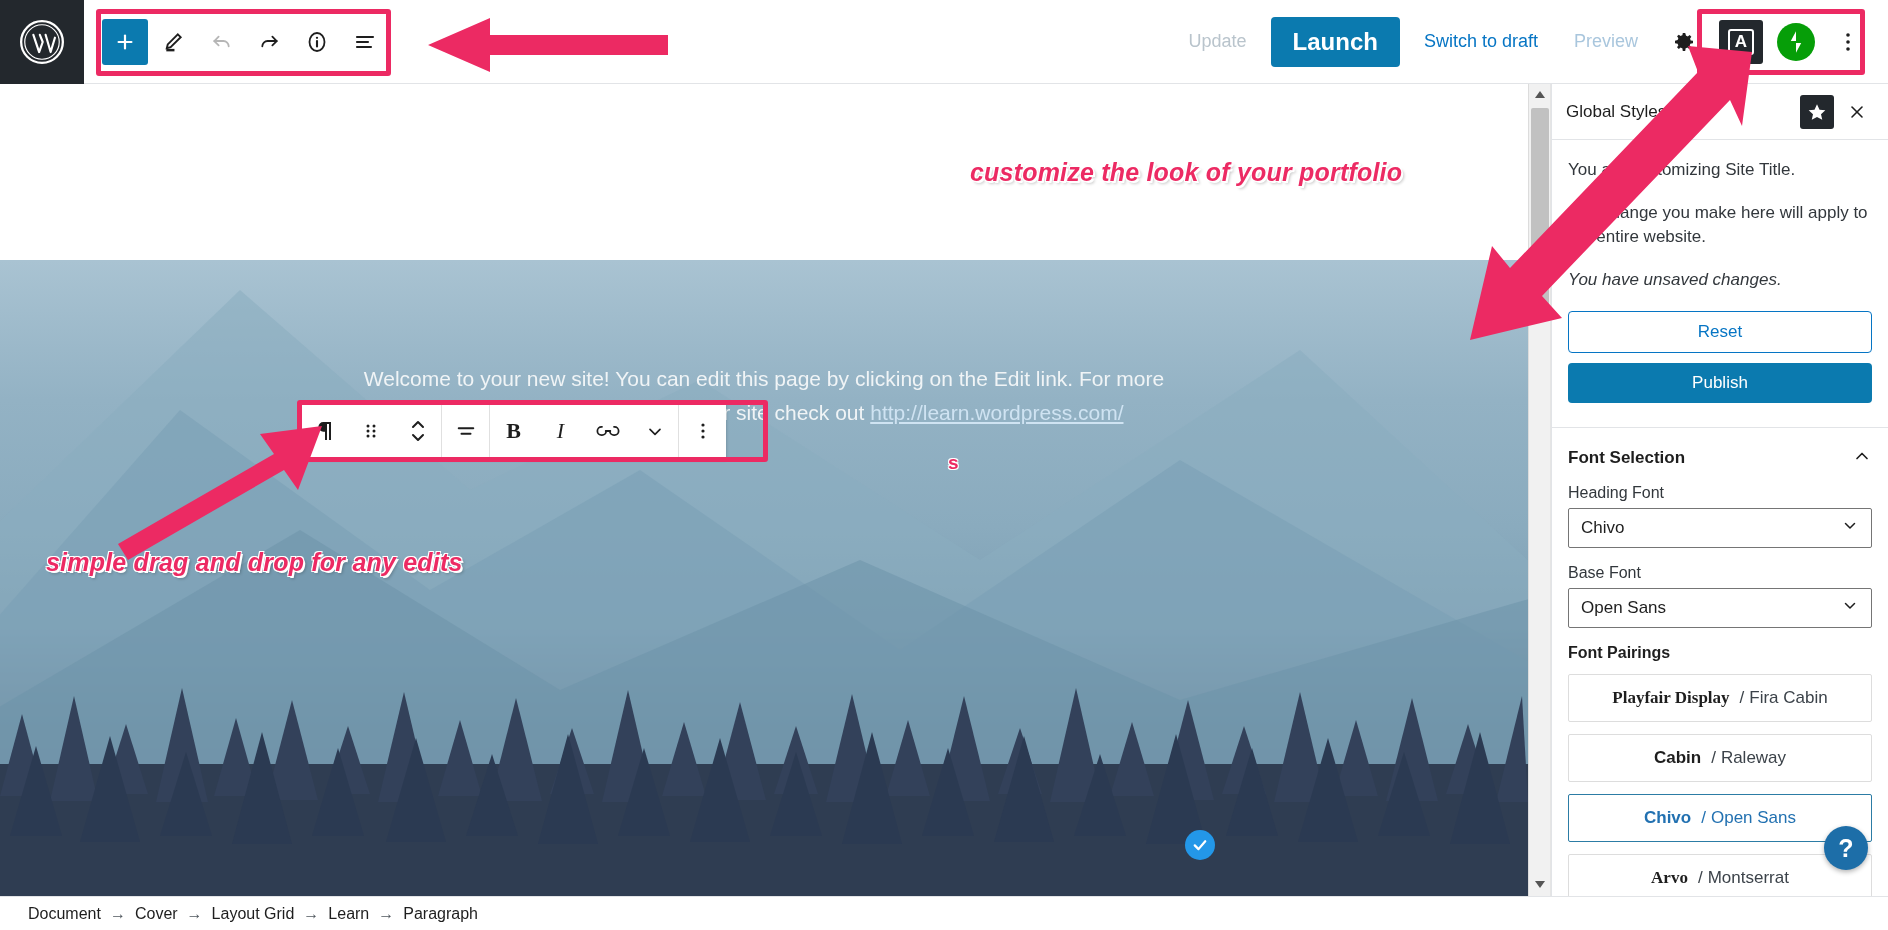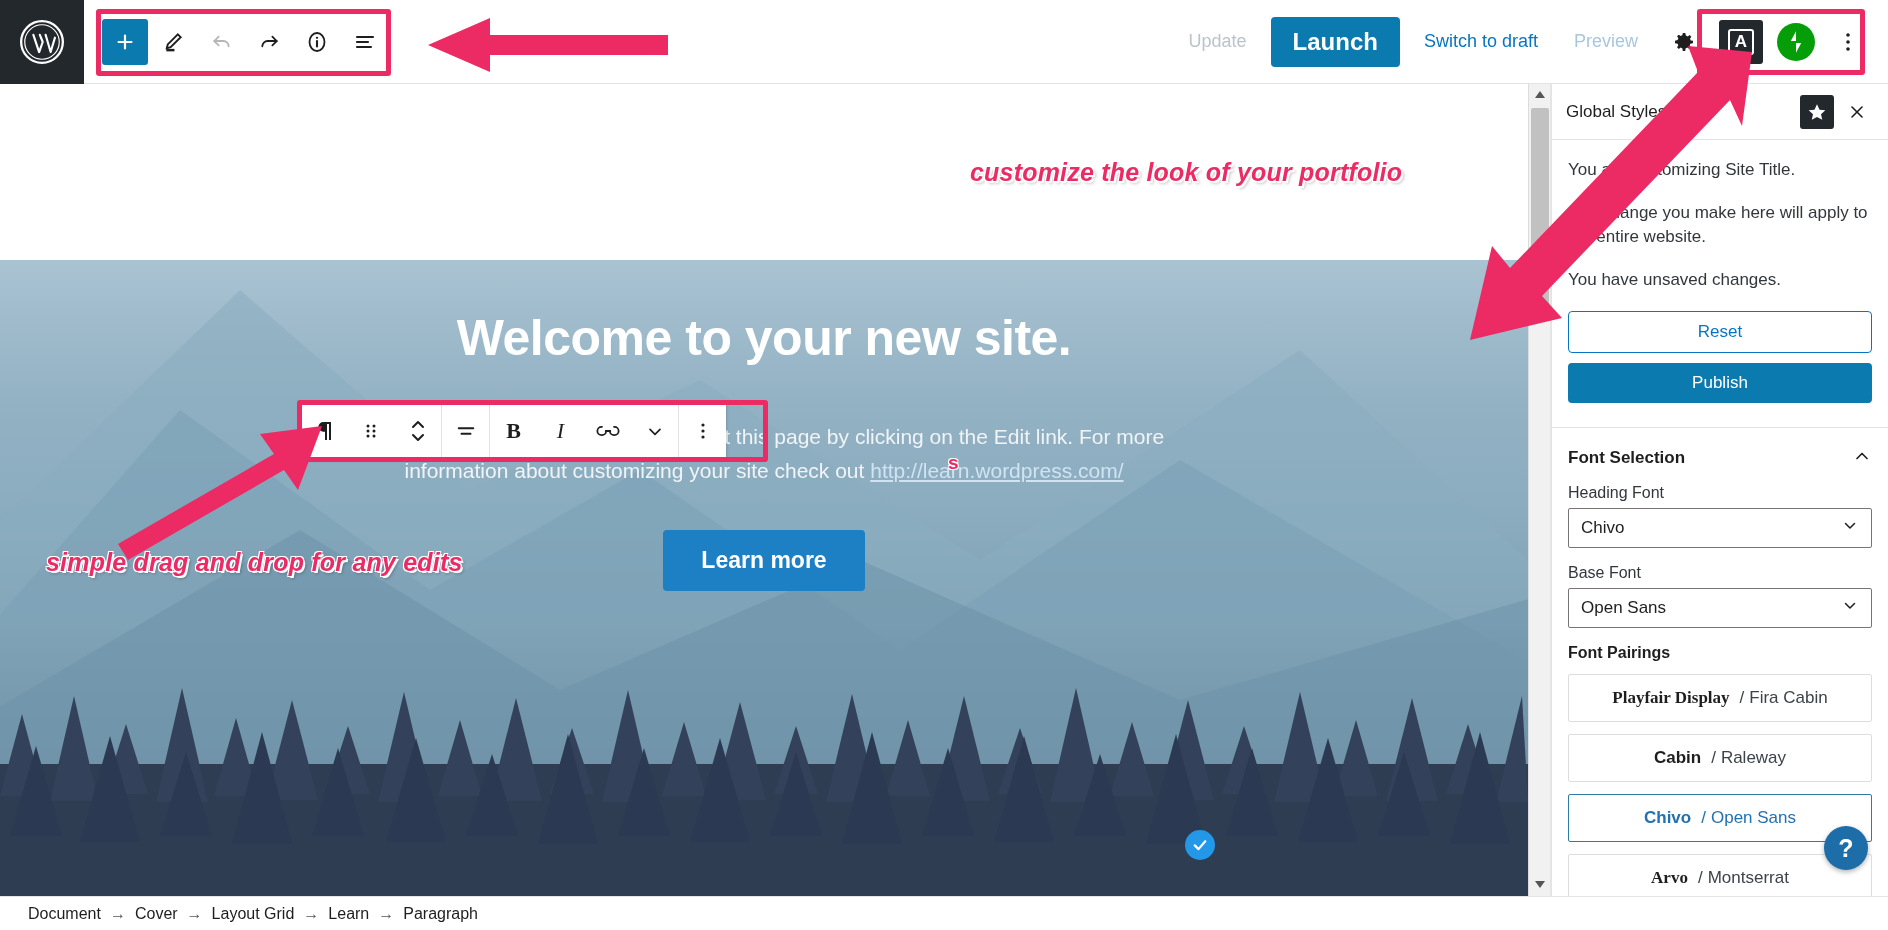--- a/index.html
+++ b/index.html
@@ -162,21 +162,21 @@
   #sb-star {
     margin-left: auto; width: 34px; height: 34px; background: #23282d; border-radius: 3px;
     display: flex; align-items: center; justify-content: center; cursor: pointer;
   }
   #sb-close {
     width: 34px; height: 34px; display: flex; align-items: center; justify-content: center;
     margin-left: 6px; cursor: pointer; font-size: 23px; color: #1e1e1e;
   }
   #sb-body { padding: 18px 16px 0 16px; }
   .sb-p { font-size: 17px; color: #32373c; line-height: 1.45; margin-bottom: 18px; }
-  .sb-p.italic { }
+  .sb-p.italic { font-style: italic; }
   .sb-actions { display: flex; gap: 10px; margin-bottom: 24px; flex-direction: column; }
   #reset-btn {
     background: #fff; color: #0675c4; border: 1px solid #0675c4; border-radius: 4px;
     font-size: 17px; padding: 10px 20px; cursor: pointer;
   }
   #publish-btn {
     background: #0b7aaf; color: #fff; border: none; border-radius: 4px;
     font-size: 17px; padding: 10px 22px; cursor: pointer;
   }
   #sb-divider { height: 1px; background: #e2e4e7; margin: 0 -16px 0 -16px; }
@@ -370,25 +370,23 @@
           <polygon points="1074,240 1100,158 1126,240"></polygon>
             <polygon points="1146,248 1176,138 1206,248"></polygon>
           <polygon points="1226,240 1252,152 1278,240"></polygon>
             <polygon points="1298,246 1328,142 1358,246"></polygon>
           <polygon points="1378,240 1404,156 1430,240"></polygon>
             <polygon points="1450,248 1480,136 1510,248"></polygon>
         </g>
       </svg>
 
       <div id="cover-content">
-        <h1 id="cover-title">Welcome to your new site.</h1>
         <p id="cover-para">
           <span>Welcome to your new site! You can edit this page by clicking on the Edit link. For more information about customizing your site check out </span><a href="#">http://learn.wordpress.com/</a>
         </p>
-        <button id="learn-more">Learn more</button>
       </div>
 
       <div id="cover-check">
         <svg width="18" height="18" viewBox="0 0 24 24" fill="none" stroke="#fff" stroke-width="3" stroke-linecap="round" stroke-linejoin="round">
           <polyline points="5,12.5 10,17.5 19,7"></polyline>
         </svg>
       </div>
 
     </div>
   </div>

